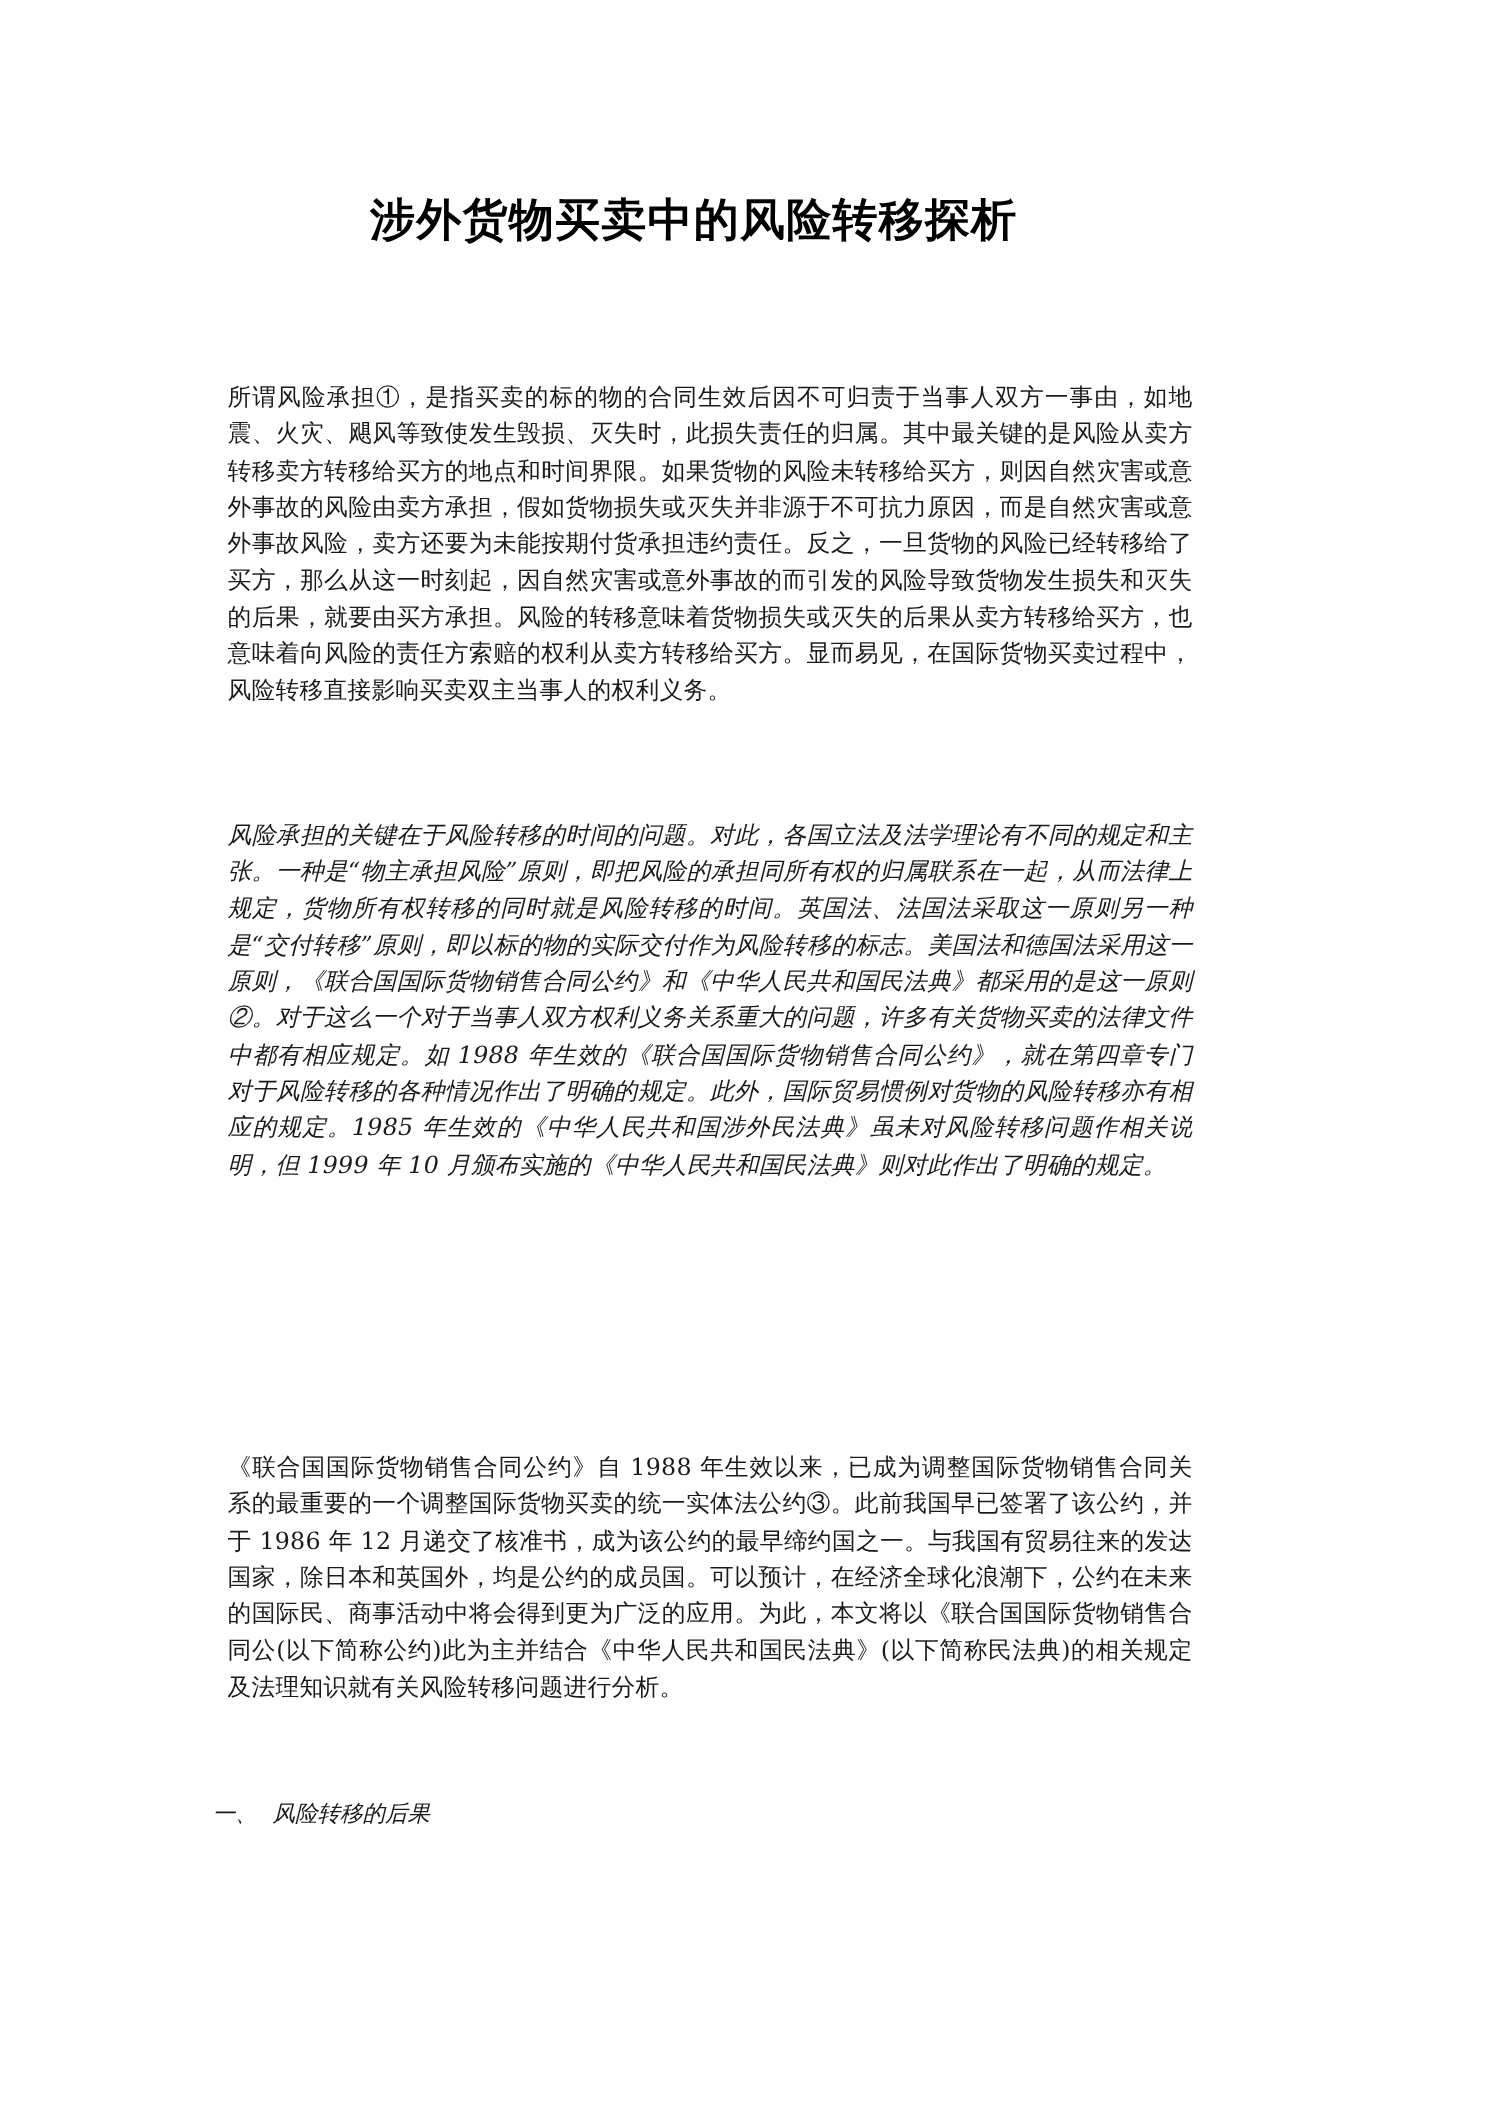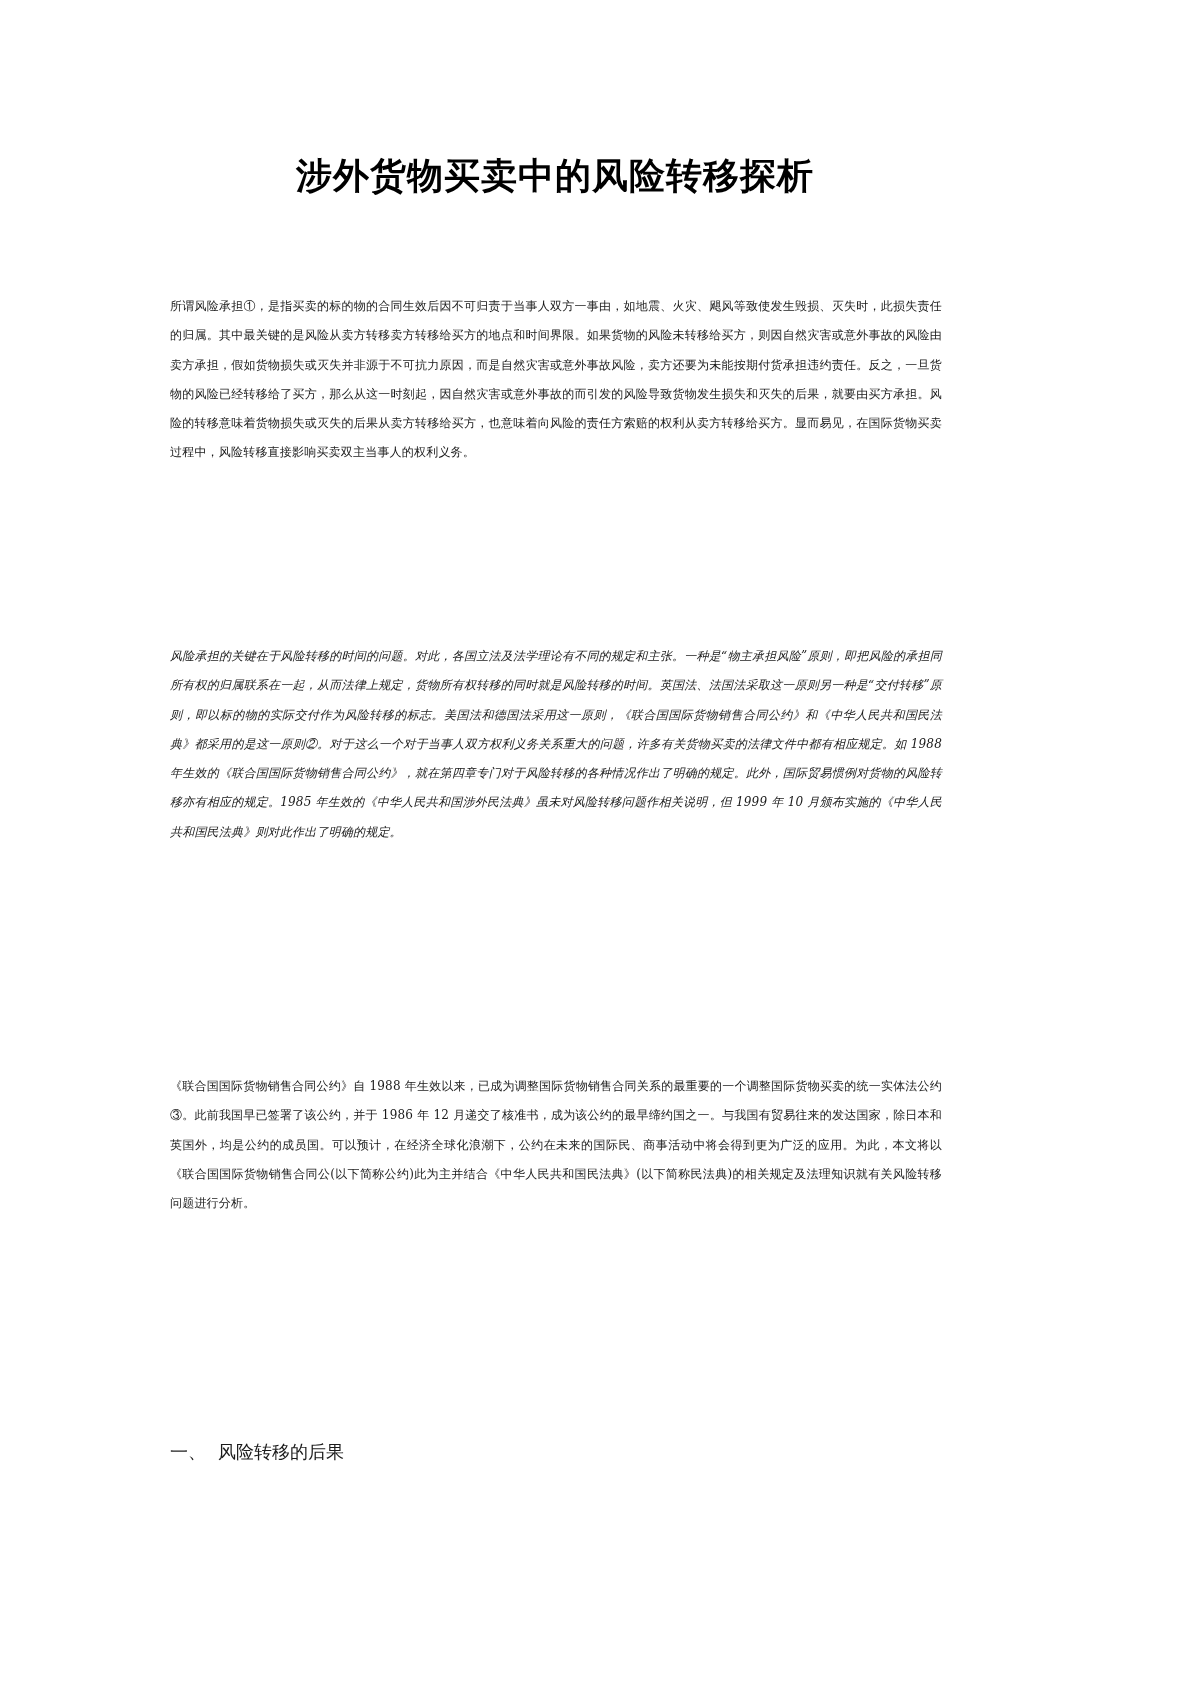--- a/index.html
+++ b/index.html
@@ -31,38 +31,39 @@
       font-size: 36px;
       font-weight: bold;
       letter-spacing: 1px;
       margin: 0;
       color: #000;
     }
     .para {
       position: absolute;
       left: 170px;
       width: 772px;
-      margin: 0;
-      font-size: 12px;
+      margin: 12px;
+      font-size: 19px;
       line-height: 29.3px;
       text-align: justify;
       text-justify: inter-character;
       letter-spacing: 0.2px;
     }
     .p1 { top: 292px; }
     .p2 { top: 642px; font-style: italic; }
-    .p3 { top: 1072px; }
+    .p3 { top: 1148px; }
     .heading {
       position: absolute;
       left: 170px;
       top: 1437px;
       margin: 0;
       font-size: 18px;
       line-height: 29px;
       font-weight: normal;
+      font-style: italic;
     }
     .heading .num {
       display: inline-block;
       width: 48px;
     }
   </style>
 </head>
 <body>
 
 <div class="page">

